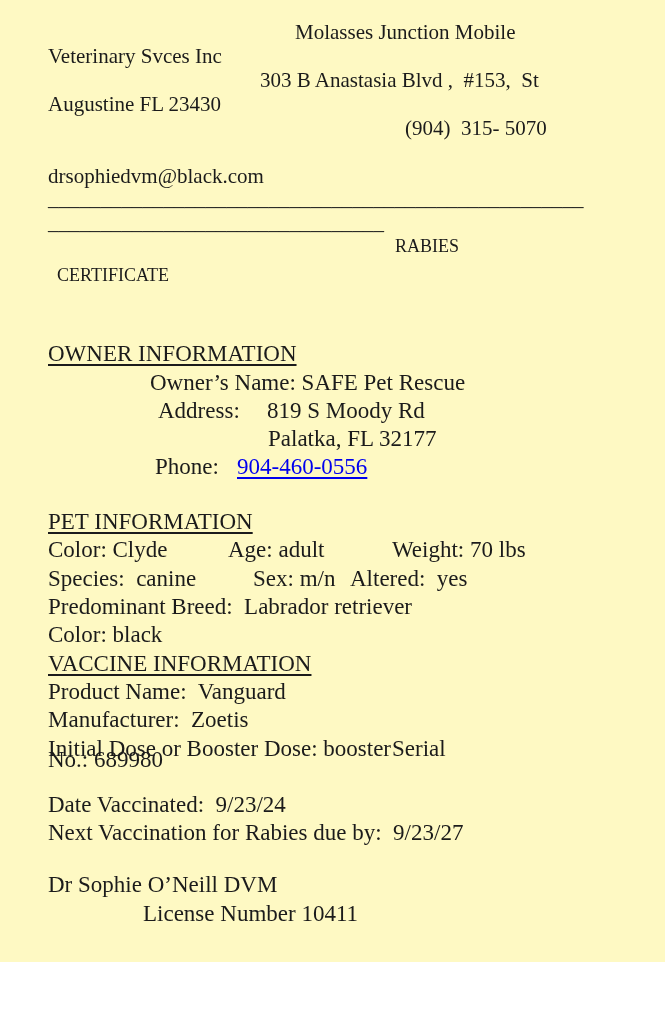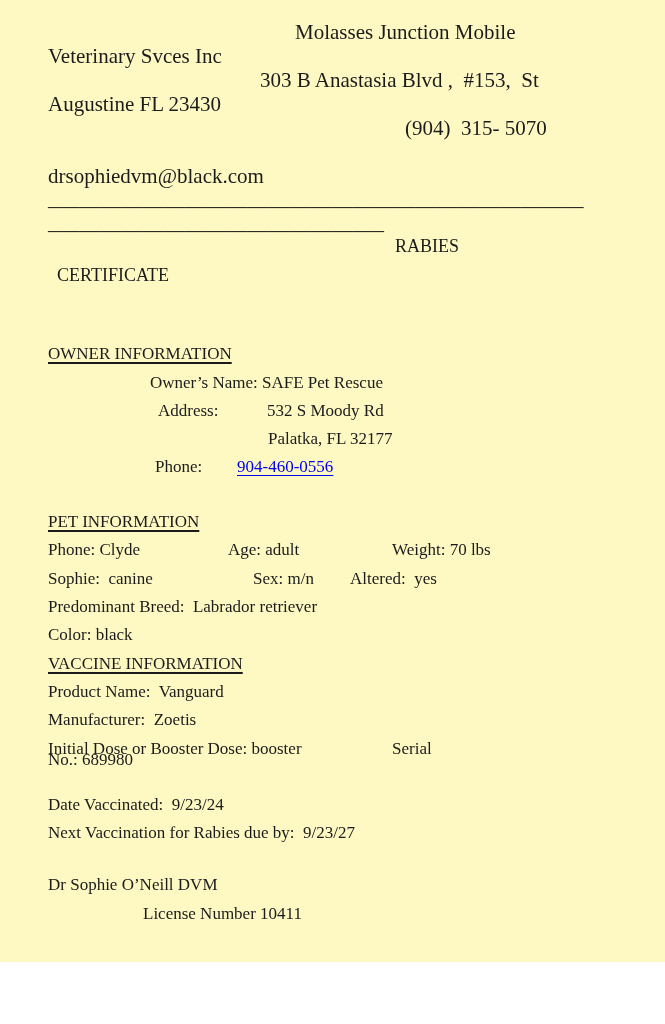--- a/index.html
+++ b/index.html
@@ -8,21 +8,21 @@
     width:665px;height:962px;
     background:#fef9c3;
     font-family:"Liberation Serif","DejaVu Serif",serif;
     color:#1b1b1b;
     overflow:hidden;
   }
   .ln{
     position:absolute;
     left:48px;
     white-space:pre;
-    font-size:17px;
+    font-size:23px;
     line-height:28px;
   }
   .hdr{font-size:21px;line-height:24px;}
   .title{font-size:18px;line-height:28px;}
   .seg{position:absolute;top:0;white-space:pre;}
   .heading{text-decoration:underline;text-underline-offset:3px;text-decoration-thickness:1.5px;}
   .rule-text{letter-spacing:0;}
   a.phone-link{color:#0000EE;text-decoration:underline;text-underline-offset:3px;cursor:pointer;}
   .segline{height:28px;width:560px;}
 </style>
@@ -41,36 +41,36 @@
   <div class="ln hdr rule-text" style="top:186px">___________________________________________________</div>
   <div class="ln hdr rule-text" style="top:210px">________________________________</div>
 
   <div class="ln title" style="top:232px;left:395px">RABIES</div>
   <div class="ln title" style="top:261px;left:57px">CERTIFICATE</div>
 
   <div class="ln heading" style="top:340px">OWNER INFORMATION</div>
   <div class="ln" style="top:369px;left:150px">Owner’s Name: SAFE Pet Rescue</div>
   <div class="ln segline" style="top:397px;left:0">
     <span class="seg" style="left:158px">Address:</span>
-    <span class="seg" style="left:267px">532 S Moody Rd</span>
+    <span class="seg" style="left:267px">819 S Moody Rd</span>
   </div>
   <div class="ln" style="top:425px;left:268px">Palatka, FL 32177</div>
   <div class="ln segline" style="top:453px;left:0">
     <span class="seg" style="left:155px">Phone:</span>
     <a class="seg phone-link" style="left:237px">904-460-0556</a>
   </div>
 
   <div class="ln heading" style="top:508px">PET INFORMATION</div>
   <div class="ln segline" style="top:536px;left:0">
-    <span class="seg" style="left:48px">Phone: Clyde</span>
+    <span class="seg" style="left:48px">Color: Clyde</span>
     <span class="seg" style="left:228px">Age: adult</span>
     <span class="seg" style="left:392px">Weight: 70 lbs</span>
   </div>
   <div class="ln segline" style="top:565px;left:0">
-    <span class="seg" style="left:48px">Sophie:  canine</span>
+    <span class="seg" style="left:48px">Species:  canine</span>
     <span class="seg" style="left:253px">Sex: m/n</span>
     <span class="seg" style="left:350px">Altered:  yes</span>
   </div>
   <div class="ln" style="top:593px">Predominant Breed:  Labrador retriever</div>
   <div class="ln" style="top:621px">Color: black</div>
 
   <div class="ln heading" style="top:650px">VACCINE INFORMATION</div>
   <div class="ln" style="top:706px">Manufacturer:  Zoetis</div>
   <div class="ln" style="top:678px">Product Name:  Vanguard</div>
   <div class="ln segline" style="top:735px;left:0">

